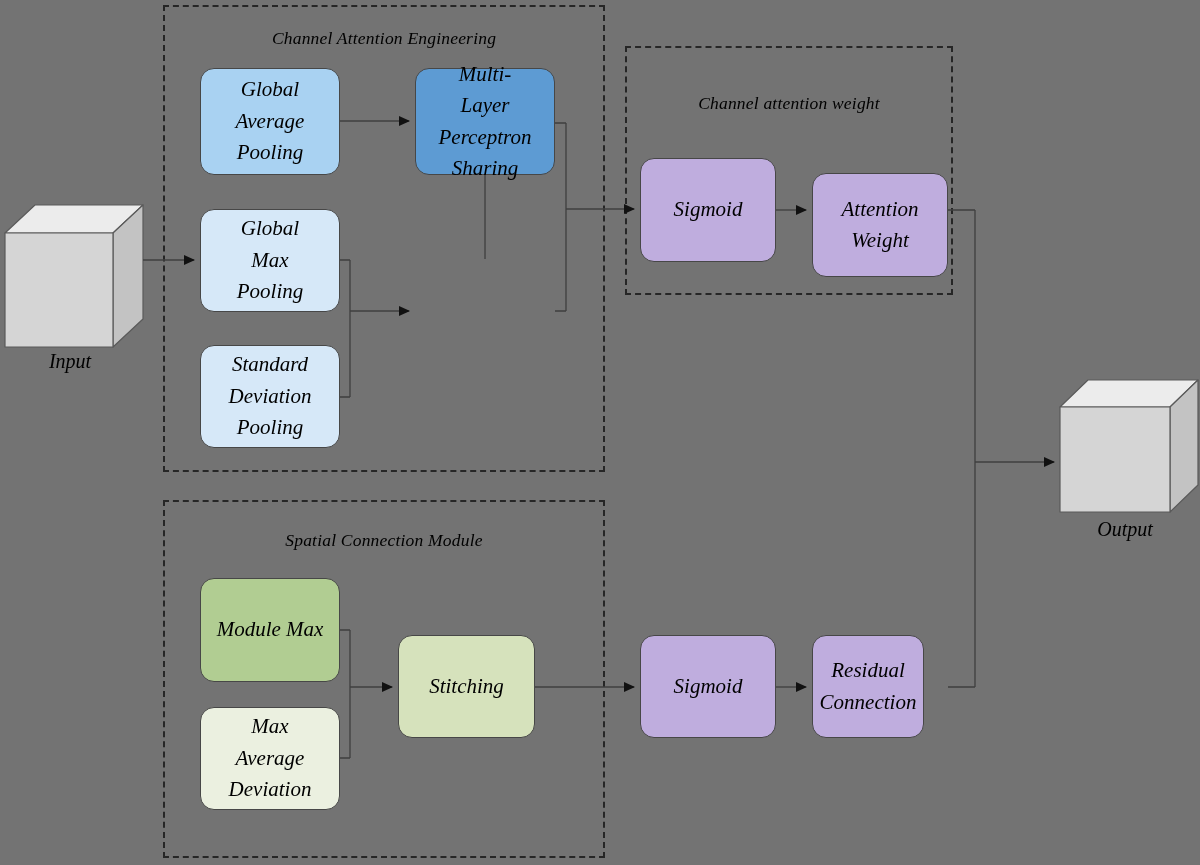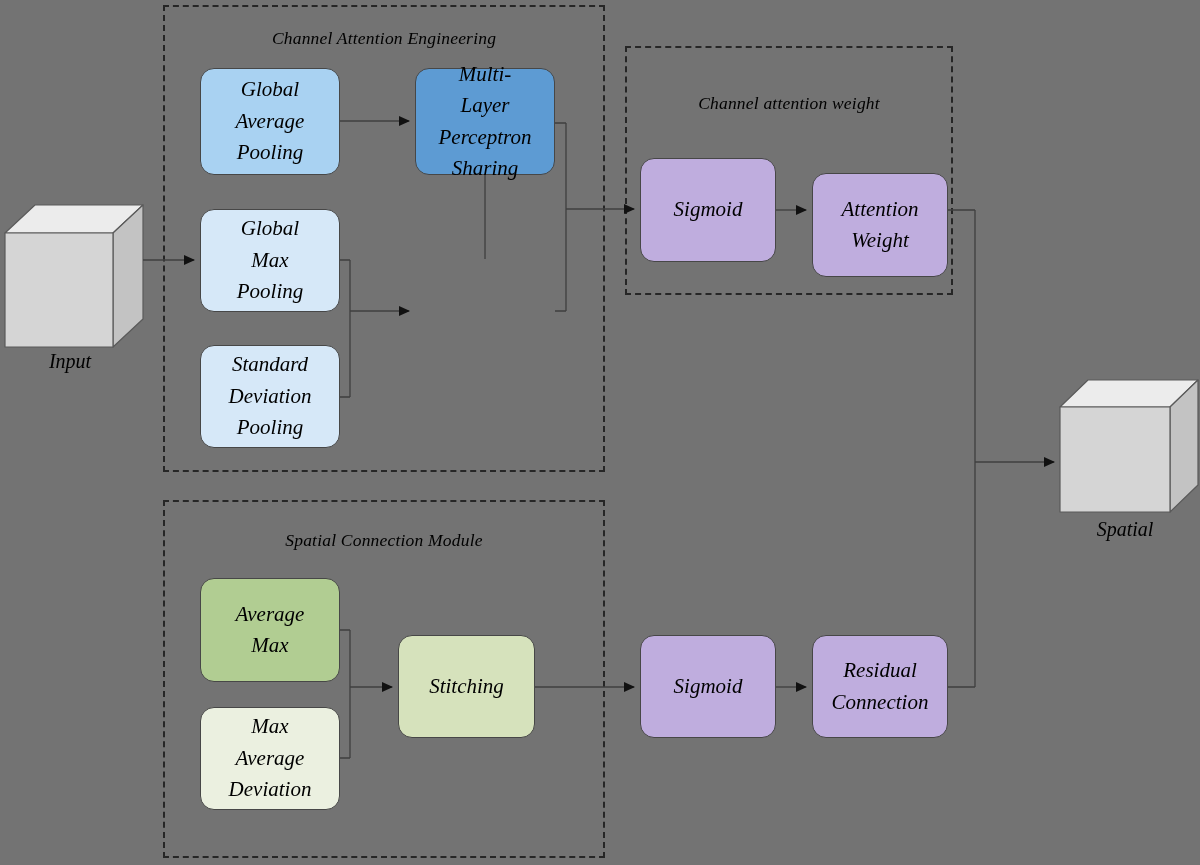--- a/index.html
+++ b/index.html
@@ -131,26 +131,26 @@
 
   <div class="node tight" style="left: 200px; top: 209px; width: 140px; height: 103px; background: rgb(214, 232, 248);">Global Max Pooling</div>
 
   <div class="node tight" style="left: 200px; top: 345px; width: 140px; height: 103px; background: rgb(214, 232, 248);">Standard Deviation Pooling</div>
 
 
   <div class="node" style="left: 640px; top: 158px; width: 136px; height: 104px; background: rgb(191, 173, 222);">Sigmoid</div>
 
   <div class="node" style="left: 812px; top: 173px; width: 136px; height: 104px; background: rgb(191, 173, 222);">Attention Weight</div>
 
-  <div class="node" style="left: 200px; top: 578px; width: 140px; height: 104px; background: rgb(177, 205, 146);">Average Max</div>
+  <div class="node" style="left: 200px; top: 578px; width: 140px; height: 104px; background: rgb(177, 205, 146);">Module Max</div>
 
   <div class="node" style="left: 200px; top: 707px; width: 140px; height: 103px; background: rgb(235, 240, 224);">Max Average Deviation</div>
 
   <div class="node" style="left: 398px; top: 635px; width: 137px; height: 103px; background: rgb(214, 226, 188);">Stitching</div>
 
   <div class="node" style="left: 640px; top: 635px; width: 136px; height: 103px; background: rgb(191, 173, 222);">Sigmoid</div>
 
-  <div class="node" style="left: 812px; top: 635px; width: 136px; height: 103px; background: rgb(191, 173, 222);">Residual Connection</div>
+  <div class="node" style="left: 812px; top: 635px; width: 112px; height: 103px; background: rgb(191, 173, 222);">Residual Connection</div>
 
   <div class="cube-label" style="left:5px; top:350px; width:130px;">Input</div>
-  <div class="cube-label" style="left:1055px; top:518px; width:140px;">Spatial</div>
+  <div class="cube-label" style="left:1055px; top:518px; width:140px;">Output</div>
 
 </div>
 
 </body></html>

